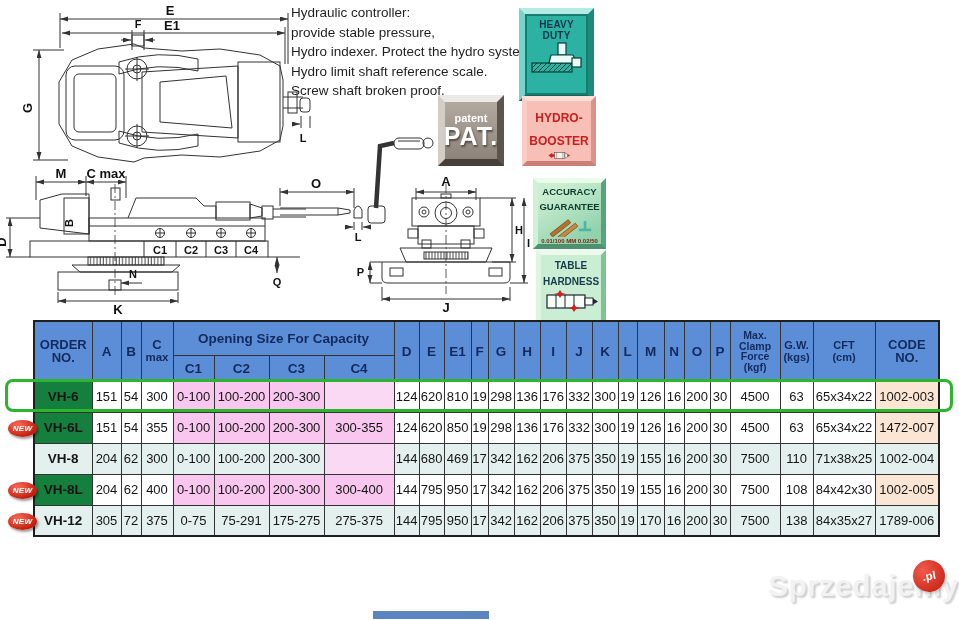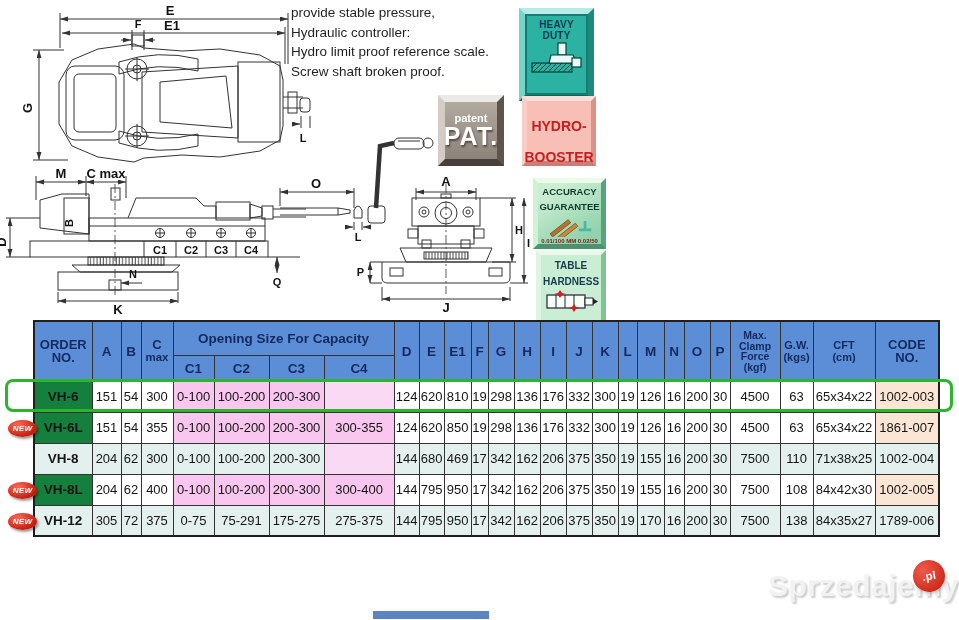--- a/index.html
+++ b/index.html
@@ -17,21 +17,21 @@
          box-shadow:inset 0 0 0 2px rgba(10,80,72,.55);}
   .bd-hd .t{font-size:10px;color:#07374e;margin-top:5px;letter-spacing:.2px;}
   .bd-pat{left:438px;top:95px;width:66px;height:71px;border:7px solid;
           border-color:#eceae6 #5d544c #47403a #d4cdc6;
           background:linear-gradient(180deg,#b2a99f,#8c847b);justify-content:center;}
   .bd-pat .sm{font-size:11px;color:#fff;font-weight:bold;}
   .bd-pat .big{font-size:25px;color:#fff;font-weight:bold;letter-spacing:1px;
                line-height:25px;text-shadow:1px 2px 2px rgba(40,30,20,.6);}
   .bd-hy{left:522px;top:96px;width:74px;height:70px;border:5px solid;
          border-color:#fddfd9 #db9288 #c97f75 #f9cdc5;background:#f8bfb6;}
-  .bd-hy .t{font-size:14px;color:#c81e1e;line-height:11px;margin-top:20px;text-align:right;}
+  .bd-hy .t{font-size:12px;color:#c81e1e;line-height:11px;margin-top:12px;text-align:right;}
   .bd-ac{left:533px;top:178px;width:73px;height:71px;border:5px solid;
          border-color:#e9fbe9 #58a37b #4b926e #cff2d4;
          background:linear-gradient(150deg,#cdeed3 15%,#8fd2ab 85%);}
   .bd-ac .t{font-size:9.5px;color:#0d3a2a;line-height:10.5px;margin-top:4px;}
   .bd-ac .spec{font-size:6px;font-weight:bold;color:#7c2012;margin-top:1px;white-space:nowrap;}
   .bd-th{left:536px;top:250px;width:70px;height:82px;border:5px solid;
          border-color:#ecfaee #82c292 #70b281 #dff5e3;background:#c9eed3;}
   .bd-th .t{font-size:10px;color:#173a4c;line-height:11px;margin-top:5px;}
   
   .tbl{position:absolute;left:33px;top:320px;}
@@ -269,23 +269,24 @@
     <text class="lbl" x="38" y="66" text-anchor="middle">O</text>
     <text class="lbl sm" x="80" y="119" text-anchor="middle">L</text>
     <text class="lbl" x="168" y="64" text-anchor="middle">A</text>
     <text class="lbl sm" x="86" y="154" text-anchor="end">P</text>
     <text class="lbl sm" x="241" y="112" text-anchor="middle">H</text>
     <text class="lbl sm" x="252" y="125" text-anchor="end">I</text>
     <text class="lbl" x="168" y="190" text-anchor="middle">J</text>
   </svg>
 
   <div class="desc">
+    <div>Hydraulic controller:</div>
     <div>provide stable pressure,</div>
-    <div>Hydraulic controller:</div>
-    <div>Hydro limit proof reference scale.</div>
+    <div>Hydro indexer. Protect the hydro syste</div>
+    <div>Hydro limit shaft reference scale.</div>
     <div>Screw shaft broken proof.</div>
   </div>
 
   <div class="badge bd-hd">
     <span class="t">HEAVY DUTY</span>
     <svg width="56" height="36" viewBox="0 0 56 36">
       <defs>
           <pattern id="ptHD" width="5" height="5" patternUnits="userSpaceOnUse">
         <path d="M0,5L5,0" stroke="#083f38" stroke-width="1"></path>
           </pattern>
@@ -474,21 +475,21 @@
           <td>332</td>
           <td>300</td>
           <td>19</td>
           <td>126</td>
           <td>16</td>
           <td>200</td>
           <td>30</td>
           <td>4500</td>
           <td>63</td>
           <td>65x34x22</td>
-          <td class="c-peach">1861-007</td>
+          <td class="c-peach">1472-007</td>
         </tr>
         <tr class="tint">
           <td class="c-order">VH-8</td>
           <td>204</td>
           <td>62</td>
           <td class="c-white">300</td>
           <td class="c-pink">0-100</td>
           <td class="c-pink">100-200</td>
           <td class="c-pink">200-300</td>
           <td class="c-pink lt"></td>

